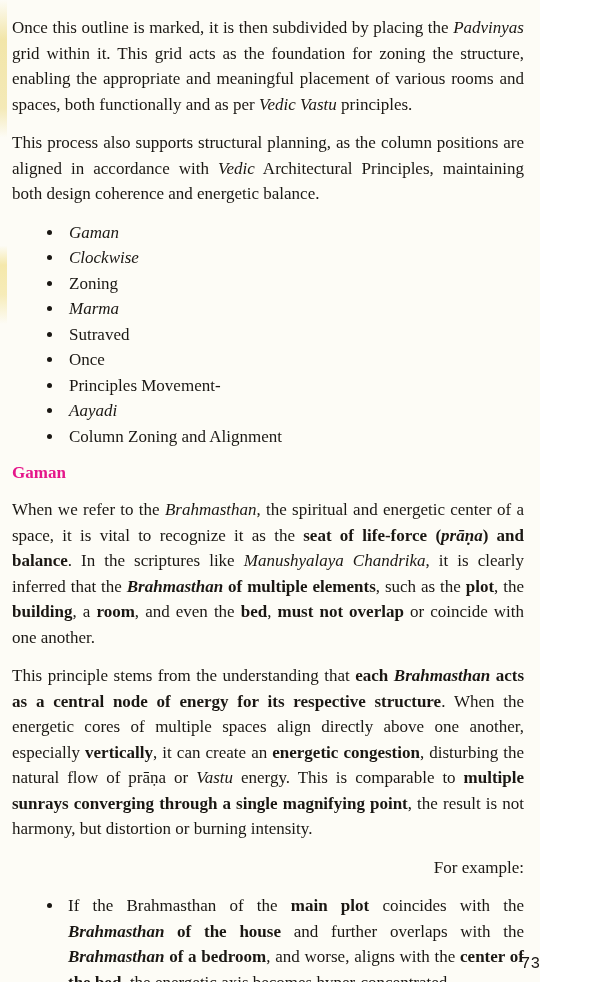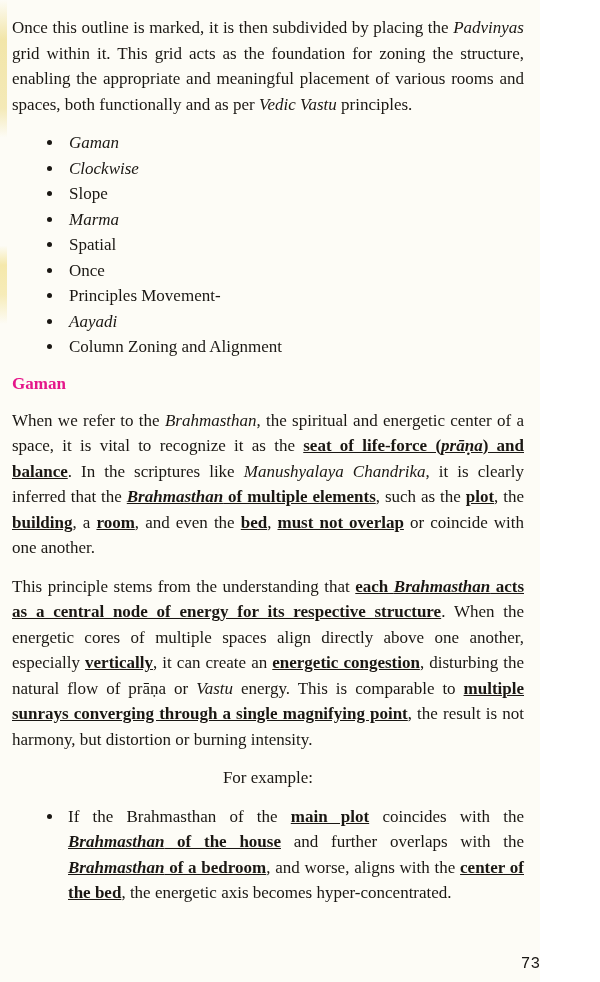--- a/index.html
+++ b/index.html
@@ -30,23 +30,23 @@
       rgba(238,216,110,0.45) 30%,
       rgba(0,0,0,0) 33%
     );
   }
   .para {
     font-size: 17px;
     line-height: 1.5;
     text-align: justify;
     margin-bottom: 13px;
   }
-  .no-justify { text-align: center; }
+  .no-justify { text-align: right; }
   .it { font-style: italic; }
-  .bd { font-weight: 700; text-decoration: underline; }
+  .bd { font-weight: 700; }
   ul.plan-list {
     list-style: disc;
     margin: 1px 0 8px 28px;
     padding-left: 24px;
   }
   ul.plan-list li {
     font-size: 17px;
     line-height: 1.5;
     padding-left: 5px;
   }
@@ -76,28 +76,29 @@
   }
 </style>
 </head>
 <body>
 
 <div class="page">
   <div class="scan-edge"></div>
 
   <p class="para"><span>Once this outline is marked, it is then subdivided by placing the </span><span class="it">Padvinyas</span><span> grid within it. This grid acts as the foundation for zoning the structure, enabling the appropriate and meaningful placement of various rooms and spaces, both functionally and as per </span><span class="it">Vedic Vastu</span><span> principles.</span></p>
 
+  <p class="para"><span>This process also supports structural planning, as the column positions are aligned in accordance with </span><span class="it">Vedic</span><span> Architectural Principles, maintaining both design coherence and energetic balance.</span></p>
 
 
   <ul class="plan-list">
     <li><span class="it">Gaman</span></li>
     <li><span class="it">Clockwise</span></li>
-    <li><span>Slope</span></li>
+    <li><span>Zoning</span></li>
     <li><span class="it">Marma</span></li>
-    <li><span>Spatial</span></li>
+    <li><span>Sutraved</span></li>
     <li><span>Once</span></li>
     <li><span>Principles Movement-</span></li>
     <li><span class="it">Aayadi</span></li>
     <li><span>Column Zoning and Alignment</span></li>
   </ul>
 
   <h2 class="section-heading">Gaman</h2>
 
   <p class="para"><span>When we refer to the </span><span class="it">Brahmasthan</span><span>, the spiritual and energetic center of a space, it is vital to recognize it as the </span><span class="bd">seat of life-force (</span><span class="it bd">prāṇa</span><span class="bd">) and balance</span><span>. In the scriptures like </span><span class="it">Manushyalaya Chandrika</span><span>, it is clearly inferred that the </span><span class="it bd">Brahmasthan</span><span class="bd"> of multiple elements</span><span>, such as the </span><span class="bd">plot</span><span>, the </span><span class="bd">building</span><span>, a </span><span class="bd">room</span><span>, and even the </span><span class="bd">bed</span><span>, </span><span class="bd">must not overlap</span><span> or coincide with one another.</span></p>
 

